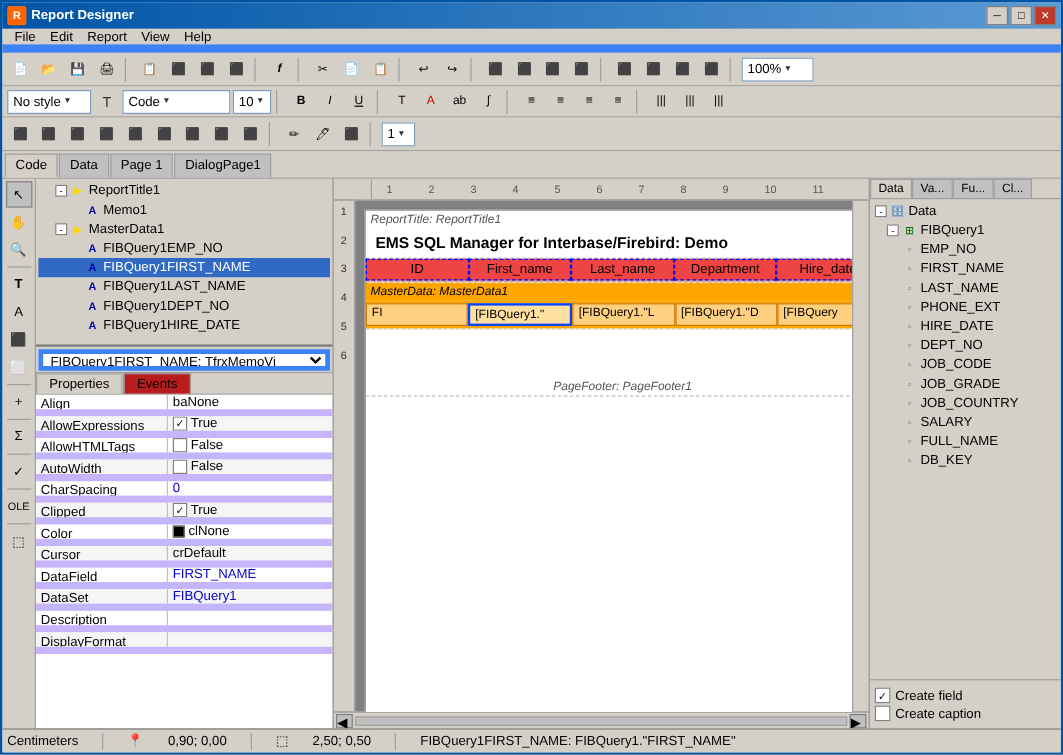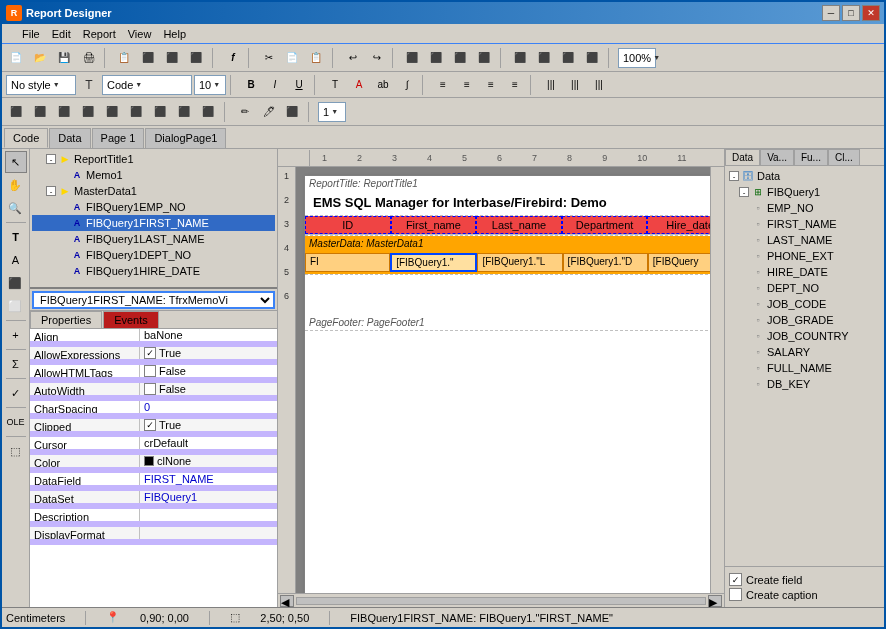--- a/index.html
+++ b/index.html
@@ -8,21 +8,21 @@
     
     .window { width: 886px; height: 629px; border: 2px solid #0054a6; display: flex; flex-direction: column; background: #d4d0c8; }
     .title-bar { background: linear-gradient(to right, #0054a6, #5b9bd5); color: white; height: 22px; display: flex; align-items: center; padding: 0 4px; justify-content: space-between; flex-shrink: 0; }
     .title-bar-left { display: flex; align-items: center; gap: 4px; font-size: 11px; font-weight: bold; }
     .title-icon { width: 16px; height: 16px; background: #ff6600; border-radius: 2px; display: flex; align-items: center; justify-content: center; color: white; font-size: 9px; font-weight: bold; }
     .title-buttons { display: flex; gap: 2px; }
     .title-btn { width: 18px; height: 16px; background: #d4d0c8; border: 1px solid #808080; display: flex; align-items: center; justify-content: center; font-size: 9px; cursor: pointer; color: #000; }
     .title-btn.close { background: #c0392b; color: white; }
     
     
-    .menu-bar { background: #d4d0c8; border-bottom: 1px solid #3b82f6; height: 20px; display: flex; align-items: center; padding: 0 14px; flex-shrink: 0; }
+    .menu-bar { background: #d4d0c8; border-bottom: 7px solid #3b82f6; height: 20px; display: flex; align-items: center; padding: 0 4px; flex-shrink: 0; }
     .menu-item { padding: 2px 6px; cursor: pointer; font-size: 11px; }
     
     
     .toolbar { background: #d4d0c8; border-bottom: 1px solid #a0a0a0; height: 28px; display: flex; align-items: center; padding: 2px 4px; gap: 2px; flex-shrink: 0; }
     .toolbar2 { height: 26px; }
     .toolbar3 { height: 28px; }
     .tb-btn { width: 22px; height: 22px; background: #d4d0c8; border: 1px solid #d4d0c8; display: flex; align-items: center; justify-content: center; cursor: pointer; font-size: 10px; }
     .tb-sep { width: 6px; height: 20px; border-left: 1px solid #a0a0a0; margin: 0 2px; }
     .tb-dropdown { height: 20px; background: white; border: 1px solid #7f9db9; display: flex; align-items: center; padding: 0 4px; gap: 2px; cursor: pointer; font-size: 11px; }
     .tb-dropdown-arrow { font-size: 7px; color: #333; }
@@ -48,21 +48,21 @@
     .tree-panel { flex: 0 0 140px; overflow: auto; border-bottom: 2px solid #808080; padding: 2px; }
     .tree-item { padding: 1px 2px; cursor: pointer; white-space: nowrap; font-size: 11px; display: flex; align-items: center; }
     .tree-item.selected { background: #316ac5; color: white; }
     .tree-indent { display: inline-block; width: 12px; flex-shrink: 0; }
     .tree-icon { width: 14px; height: 14px; display: inline-flex; align-items: center; justify-content: center; font-size: 9px; margin-right: 2px; flex-shrink: 0; }
     .folder-icon { color: #ffd700; }
     .expand-btn { width: 10px; height: 10px; border: 1px solid #808080; background: white; display: inline-flex; align-items: center; justify-content: center; font-size: 8px; margin-right: 2px; flex-shrink: 0; cursor: pointer; }
     
     
     .component-selector { height: 22px; border-bottom: 1px solid #a0a0a0; display: flex; align-items: center; padding: 0 2px; }
-    .comp-dropdown { flex: 1; height: 18px; background: white; border: 2px solid #3b82f6; font-size: 11px; padding: 0 2px; }
+    .comp-dropdown { flex: 1; height: 18px; background: white; border: 4px solid #3b82f6; font-size: 11px; padding: 0 2px; }
     
     
     .props-panel { flex: 1; overflow: hidden; display: flex; flex-direction: column; }
     .props-tabs { display: flex; background: #d4d0c8; border-bottom: 1px solid #a0a0a0; }
     .props-tab { padding: 2px 10px; font-size: 11px; cursor: pointer; border: 1px solid #a0a0a0; border-bottom: none; background: #b91c1c; margin-right: 1px; }
     .props-tab.active { background: #d4d0c8; }
     .props-grid { flex: 1; overflow-y: auto; background: white; }
     .prop-row { display: flex; height: 18px; border-bottom: 6px solid #c4b5fd; }
     .prop-row:nth-child(even) { background: #f5f5f5; }
     .prop-name { width: 110px; padding: 2px 4px; border-right: 1px solid #c0c0c0; font-size: 11px; color: #000; overflow: hidden; white-space: nowrap; flex-shrink: 0; }
@@ -167,21 +167,21 @@
     <div class="tb-btn">⬛</div>
     <div class="tb-btn">⬛</div>
     <div class="tb-btn">⬛</div>
     <div class="tb-btn">⬛</div>
     <div class="tb-sep"></div>
     <div class="tb-btn">⬛</div>
     <div class="tb-btn">⬛</div>
     <div class="tb-btn">⬛</div>
     <div class="tb-btn">⬛</div>
     <div class="tb-sep"></div>
-    <div class="tb-dropdown" style="width:38px;">
+    <div class="tb-dropdown" style="width:60px;">
       <span>100%</span>
       <span class="tb-dropdown-arrow">▼</span>
     </div>
   </div>
 
   <div class="toolbar toolbar2">
     <div class="tb-dropdown" style="width:70px;">
       <span>No style</span>
       <span class="tb-dropdown-arrow">▼</span>
     </div>
@@ -376,30 +376,30 @@
 
             <div class="prop-row">
               <div class="prop-name">Clipped</div>
               <div class="prop-value">
                 <span class="checkbox-icon">✓</span>
                 <span>True</span>
               </div>
             </div>
 
             <div class="prop-row">
-              <div class="prop-name">Cursor</div>
-              <div class="prop-value">crDefault</div>
-            </div>
-
-            <div class="prop-row">
               <div class="prop-name">Color</div>
               <div class="prop-value">
                 <span class="color-box" style="background:#000;"></span>
                 <span>clNone</span>
               </div>
+            </div>
+
+            <div class="prop-row">
+              <div class="prop-name">Cursor</div>
+              <div class="prop-value">crDefault</div>
             </div>
 
             <div class="prop-row">
               <div class="prop-name">DataField</div>
               <div class="prop-value blue">FIRST_NAME</div>
             </div>
 
             <div class="prop-row">
               <div class="prop-name">DataSet</div>
               <div class="prop-value blue">FIBQuery1</div>
@@ -474,21 +474,21 @@
                 <div class="section-label" style="color:#000; background:#ffa500;">MasterData: MasterData1</div>
                 <div class="data-row">
                   <div class="data-cell">FI</div>
                   <div class="data-cell" style="border:2px solid #0044ff; background:#ffe0a0;">[FIBQuery1."</div>
                   <div class="data-cell">[FIBQuery1."L</div>
                   <div class="data-cell">[FIBQuery1."D</div>
                   <div class="data-cell">[FIBQuery</div>
                 </div>
               </div>
 
-              <div class="report-section" style="margin-top: 40px;">
+              <div class="report-section" style="margin-top: 40px; text-align: center;">
                 <div class="section-label">PageFooter: PageFooter1</div>
               </div>
 
             </div>
           </div>
 
           <div style="width:14px; background:#d4d0c8; border-left:1px solid #a0a0a0;"></div>
         </div>
 
         <div style="height:14px; background:#d4d0c8; border-top:1px solid #a0a0a0; display:flex; align-items:center; padding:0 2px;">

